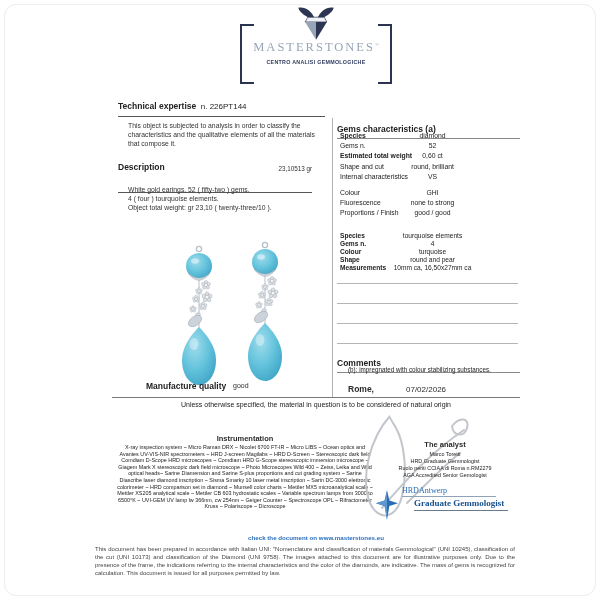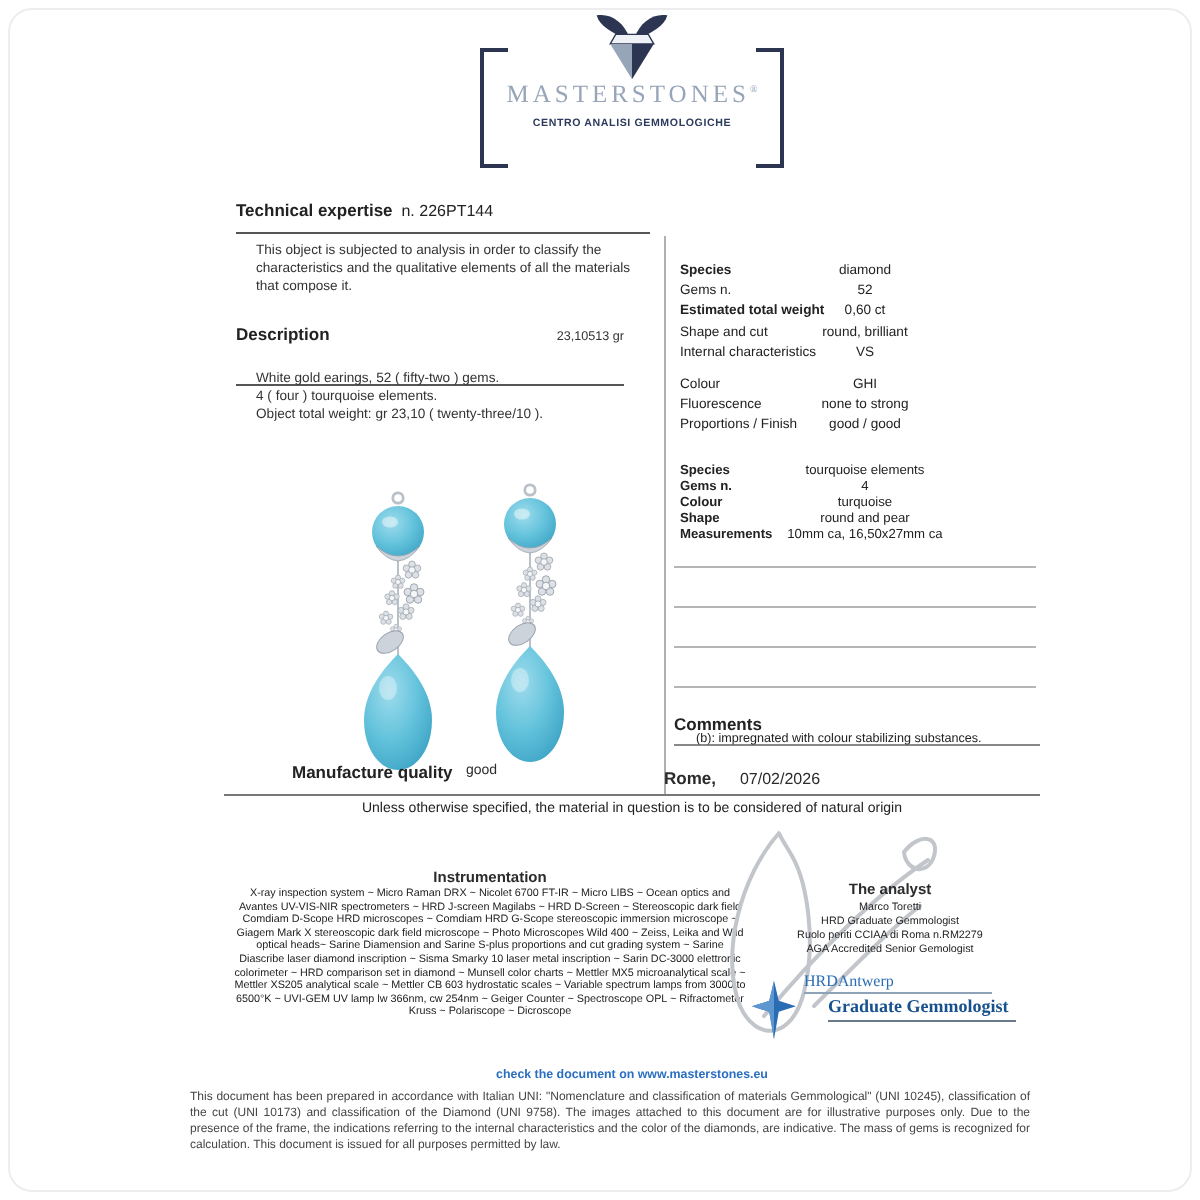--- a/index.html
+++ b/index.html
@@ -42,21 +42,21 @@
   
   .g-header{position:absolute;left:337px;width:183px;border-bottom:1px solid #888;padding-bottom:2px;}
   .g-table{position:absolute;left:340px;width:182px;}
   .g-row{position:relative;height:10.2px;font-size:6.8px;}
   .g-row .lbl{color:#222;}
   .g-row .lbl.b{font-weight:bold;}
   .g-row .val{position:absolute;left:30px;top:0;width:125px;text-align:center;color:#222;}
   .g-table.tight .g-row{height:7.9px;font-size:6.6px;}
   .blank-line{position:absolute;left:337px;width:181px;border-top:1px solid #b5b5b5;}
   .comments-text{position:absolute;left:348px;top:366px;font-size:6.3px;color:#222;}
-  .place-date{position:absolute;left:332px;top:384px;display:flex;gap:12px;align-items:baseline;}
+  .place-date{position:absolute;left:348px;top:384px;display:flex;gap:32px;align-items:baseline;}
   .place-date .city{font-weight:bold;font-size:8.5px;}
   .place-date .date{font-size:8px;}
 
   
   .instr-title{position:absolute;left:120px;top:434px;width:250px;text-align:center;font-weight:bold;font-size:7.5px;}
   .instr-text{position:absolute;left:117px;top:444px;width:256px;text-align:center;font-size:5.4px;line-height:1.22;color:#222;}
   .analyst-block{position:absolute;left:378px;top:440px;width:134px;text-align:center;}
   .analyst-title{font-weight:bold;font-size:7.5px;margin-bottom:2px;}
   .analyst-line{font-size:5.4px;line-height:1.3;color:#222;}
   .signature{position:absolute;left:352px;top:408px;pointer-events:none;}
@@ -141,20 +141,23 @@
     <use href="#earring" transform="translate(112,26)"></use>
   </svg>
 
   <div class="manu-label sec-title">Manufacture quality</div>
   <div class="manu-value">good</div>
 
   <div class="vdiv"></div>
   <div class="full-line"></div>
   <div class="origin-note">Unless otherwise specified, the material in question is to be considered of natural origin</div>
 
+  <div class="g-header" style="top:118px">
+    <span class="sec-title">Gems characteristics (a)</span>
+  </div>
   <div class="g-table" style="top:132px">
     <div class="g-row"><span class="lbl b">Species</span><span class="val">diamond</span></div>
     <div class="g-row"><span class="lbl">Gems n.</span><span class="val">52</span></div>
     <div class="g-row"><span class="lbl b">Estimated total weight</span><span class="val">0,60 ct</span></div>
     <div class="g-row"><span class="lbl">Shape and cut</span><span class="val">round, brilliant</span></div>
     <div class="g-row"><span class="lbl">Internal characteristics</span><span class="val">VS</span></div>
   </div>
   <div class="g-table" style="top:189px">
     <div class="g-row"><span class="lbl">Colour</span><span class="val">GHI</span></div>
     <div class="g-row"><span class="lbl">Fluorescence</span><span class="val">none to strong</span></div>

